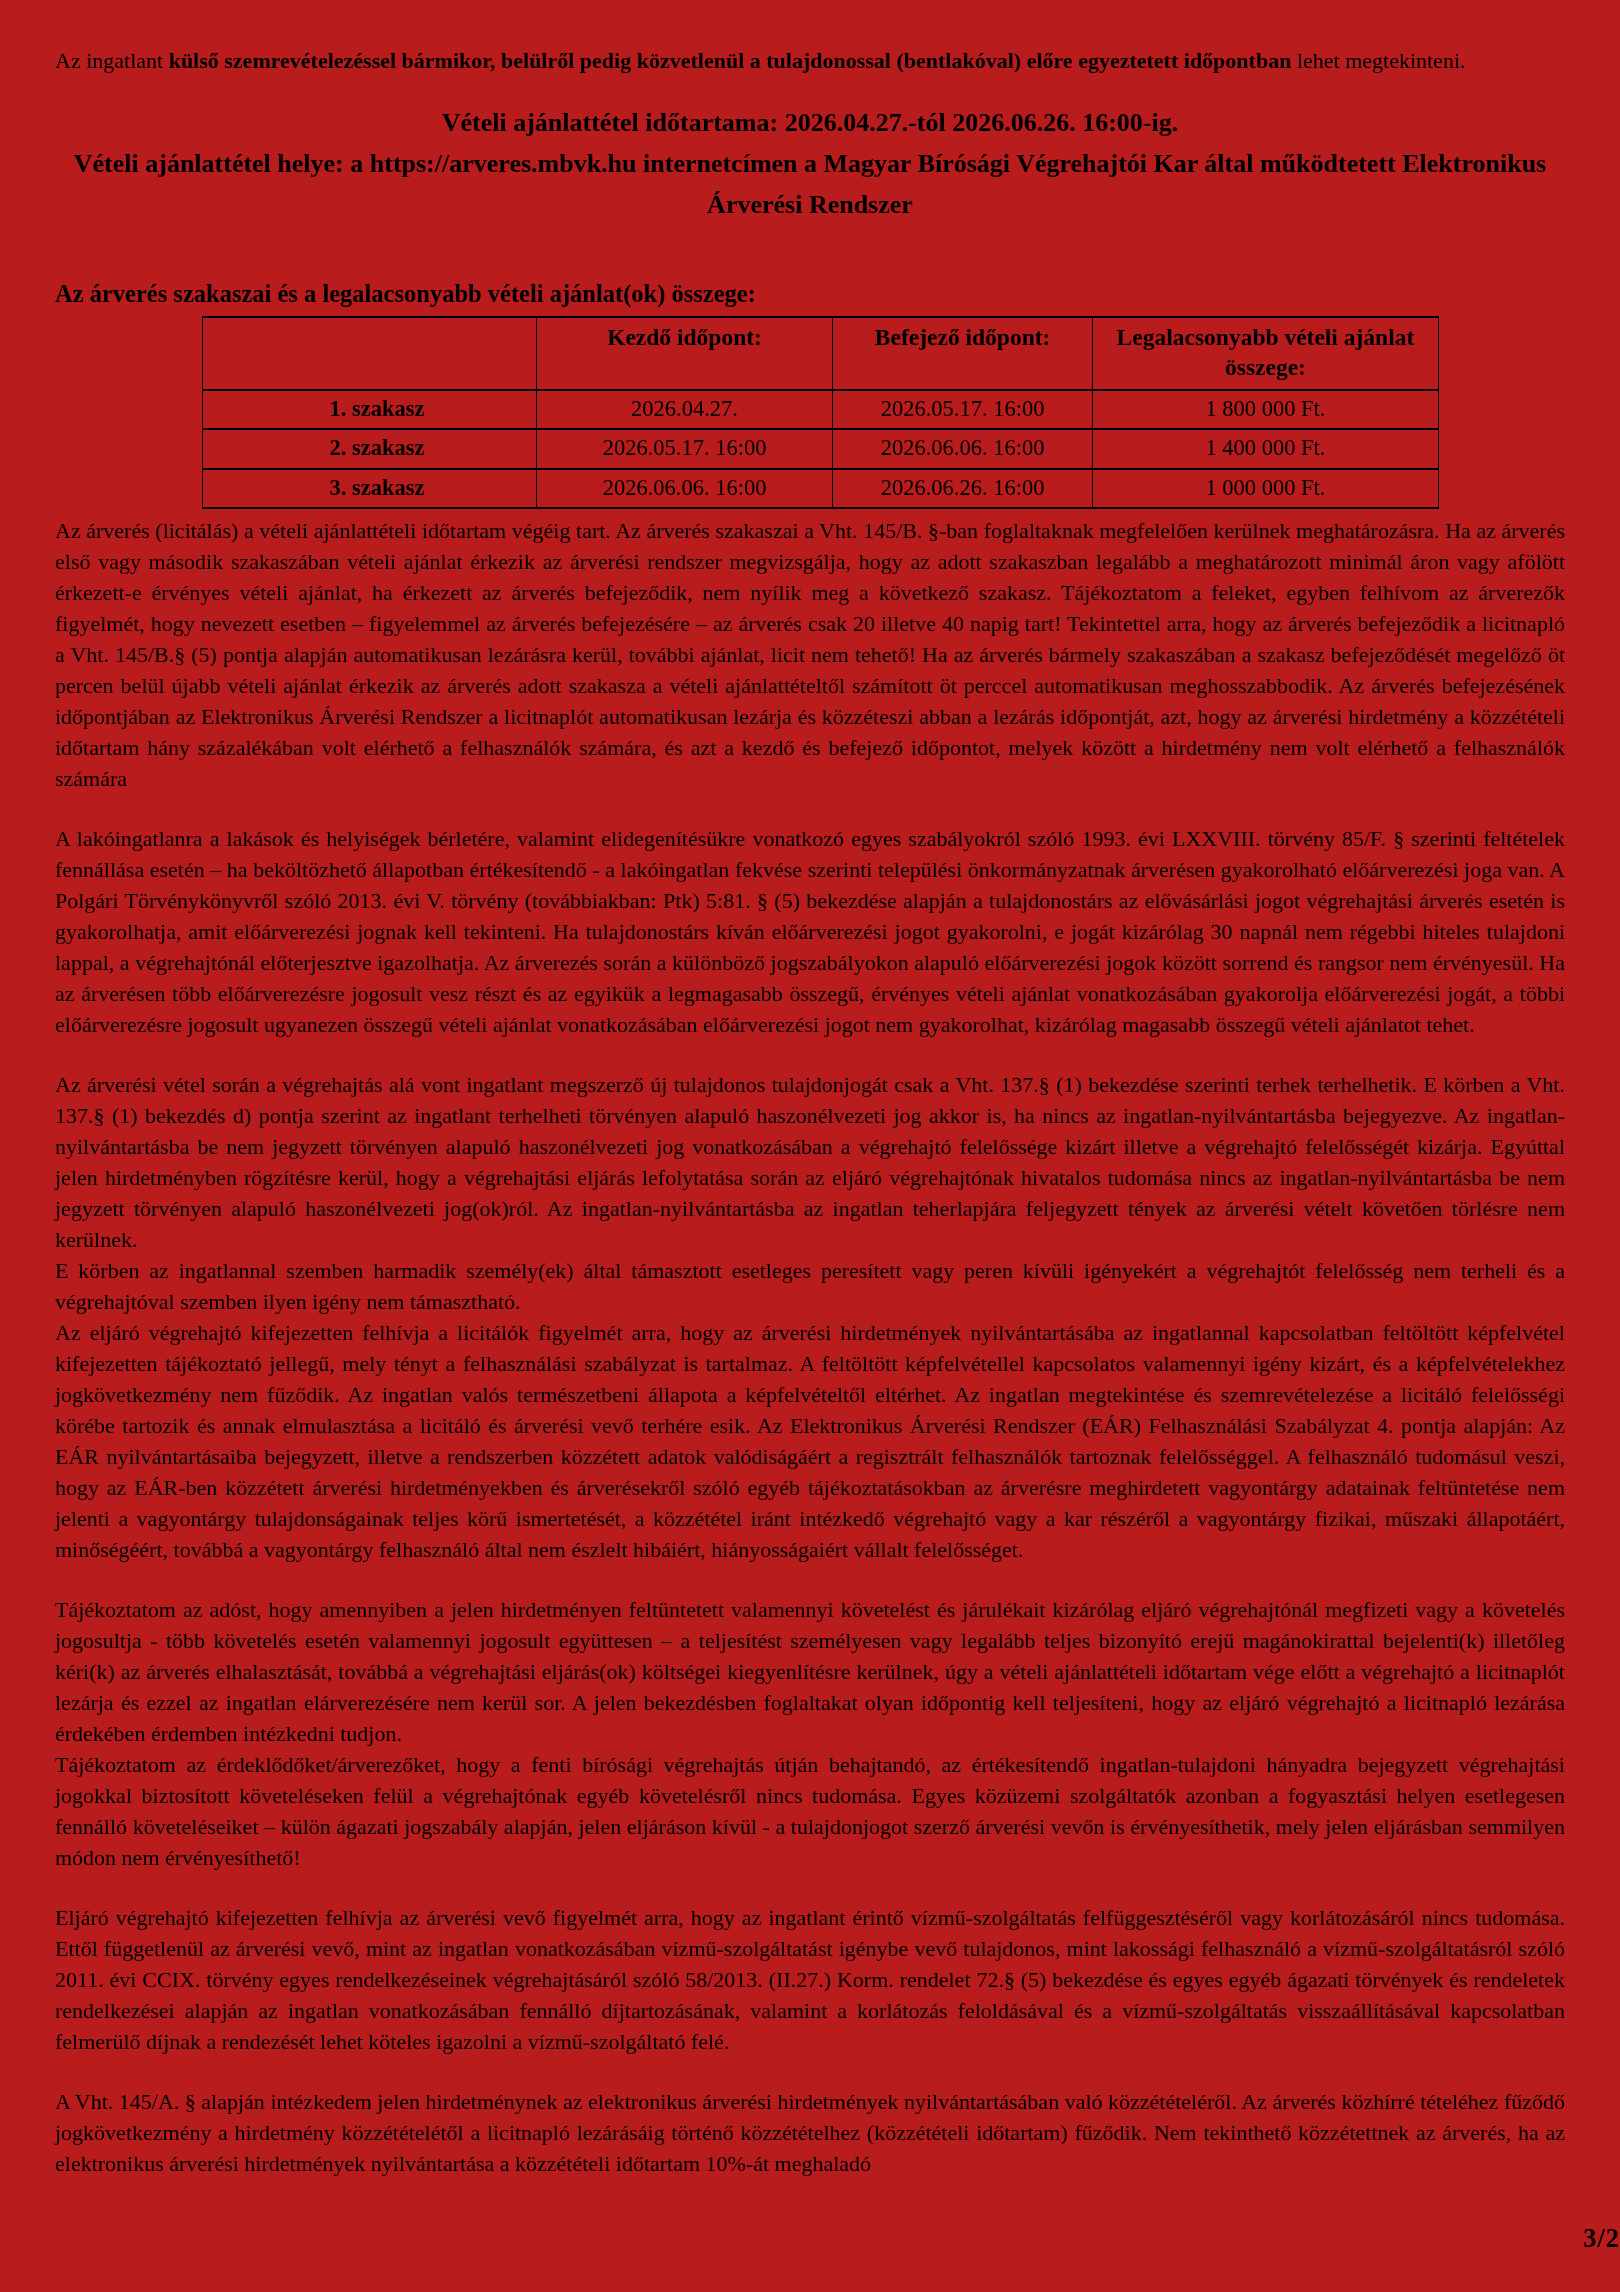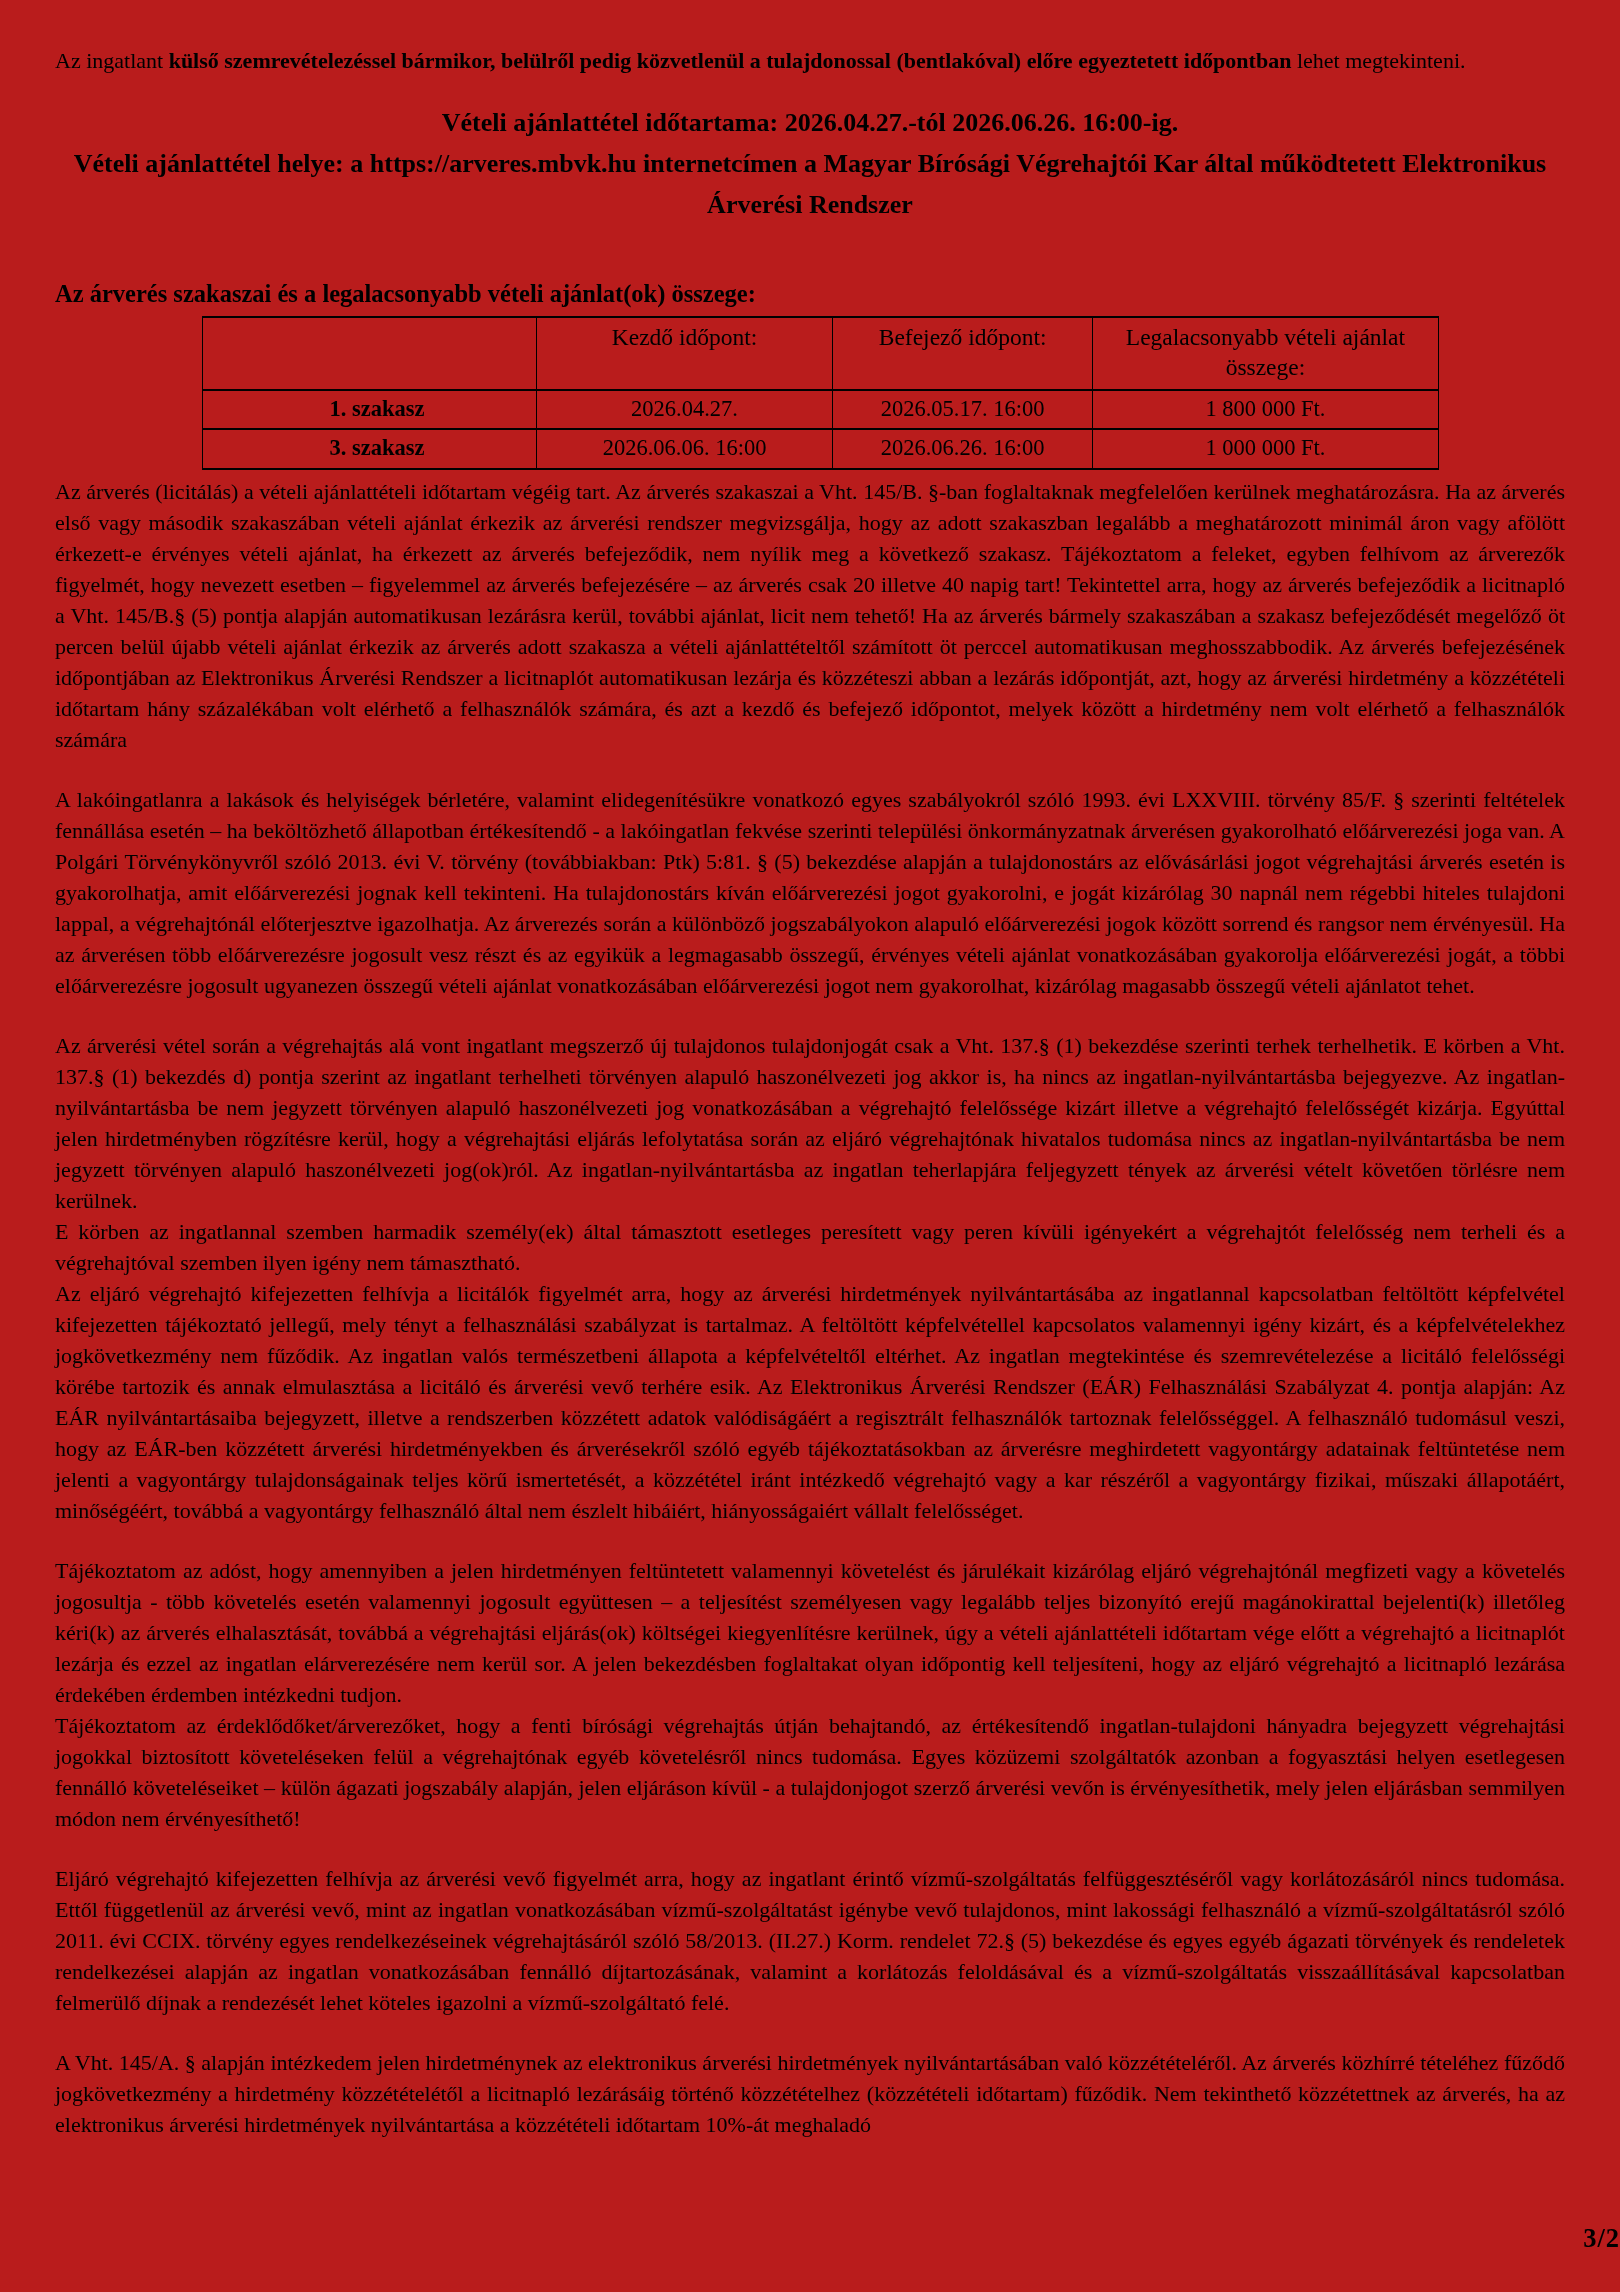--- a/index.html
+++ b/index.html
@@ -42,21 +42,21 @@
     width:1237px;
   }
   table.auction th, table.auction td {
     border-top:2.9px solid #000;
     border-bottom:2.9px solid #000;
     border-left:1.5px solid #000;
     border-right:1.5px solid #000;
     overflow:hidden;
   }
   table.auction th {
-    font-weight:normal;
+    font-weight:bold;
     font-size:23.5px; line-height:30px;
     text-align:center; vertical-align:top;
     padding:3.9px 9.8px 5.9px 9.8px;
     height:61px;
   }
   table.auction td {
     font-size:22.5px; line-height:26.5px;
     text-align:center; vertical-align:middle;
     padding:4.9px 3.9px 5.9px 3.9px;
   }
@@ -115,20 +115,26 @@
         </tr>
       </thead>
       <tbody>
         <tr>
           <td class="phase">1. szakasz</td>
           <td>2026.04.27.</td>
           <td>2026.05.17. 16:00</td>
           <td>1 800 000 Ft.</td>
         </tr>
         <tr>
+          <td class="phase">2. szakasz</td>
+          <td>2026.05.17. 16:00</td>
+          <td>2026.06.06. 16:00</td>
+          <td>1 400 000 Ft.</td>
+        </tr>
+        <tr>
           <td class="phase">3. szakasz</td>
           <td>2026.06.06. 16:00</td>
           <td>2026.06.26. 16:00</td>
           <td>1 000 000 Ft.</td>
         </tr>
       </tbody>
     </table>
 
     <p class="para mt-sm">Az árverés (licitálás) a vételi ajánlattételi időtartam végéig tart. Az árverés szakaszai a Vht. 145/B. §-ban foglaltaknak megfelelően kerülnek meghatározásra. Ha az árverés első vagy második szakaszában vételi ajánlat érkezik az árverési rendszer megvizsgálja, hogy az adott szakaszban legalább a meghatározott minimál áron vagy afölött érkezett-e érvényes vételi ajánlat, ha érkezett az árverés befejeződik, nem nyílik meg a következő szakasz. Tájékoztatom a feleket, egyben felhívom az árverezők figyelmét, hogy nevezett esetben – figyelemmel az árverés befejezésére – az árverés csak 20 illetve 40 napig tart! Tekintettel arra, hogy az árverés befejeződik a licitnapló a Vht. 145/B.§ (5) pontja alapján automatikusan lezárásra kerül, további ajánlat, licit nem tehető! Ha az árverés bármely szakaszában a szakasz befejeződését megelőző öt percen belül újabb vételi ajánlat érkezik az árverés adott szakasza a vételi ajánlattételtől számított öt perccel automatikusan meghosszabbodik. Az árverés befejezésének időpontjában az Elektronikus Árverési Rendszer a licitnaplót automatikusan lezárja és közzéteszi abban a lezárás időpontját, azt, hogy az árverési hirdetmény a közzétételi időtartam hány százalékában volt elérhető a felhasználók számára, és azt a kezdő és befejező időpontot, melyek között a hirdetmény nem volt elérhető a felhasználók számára</p>
 

